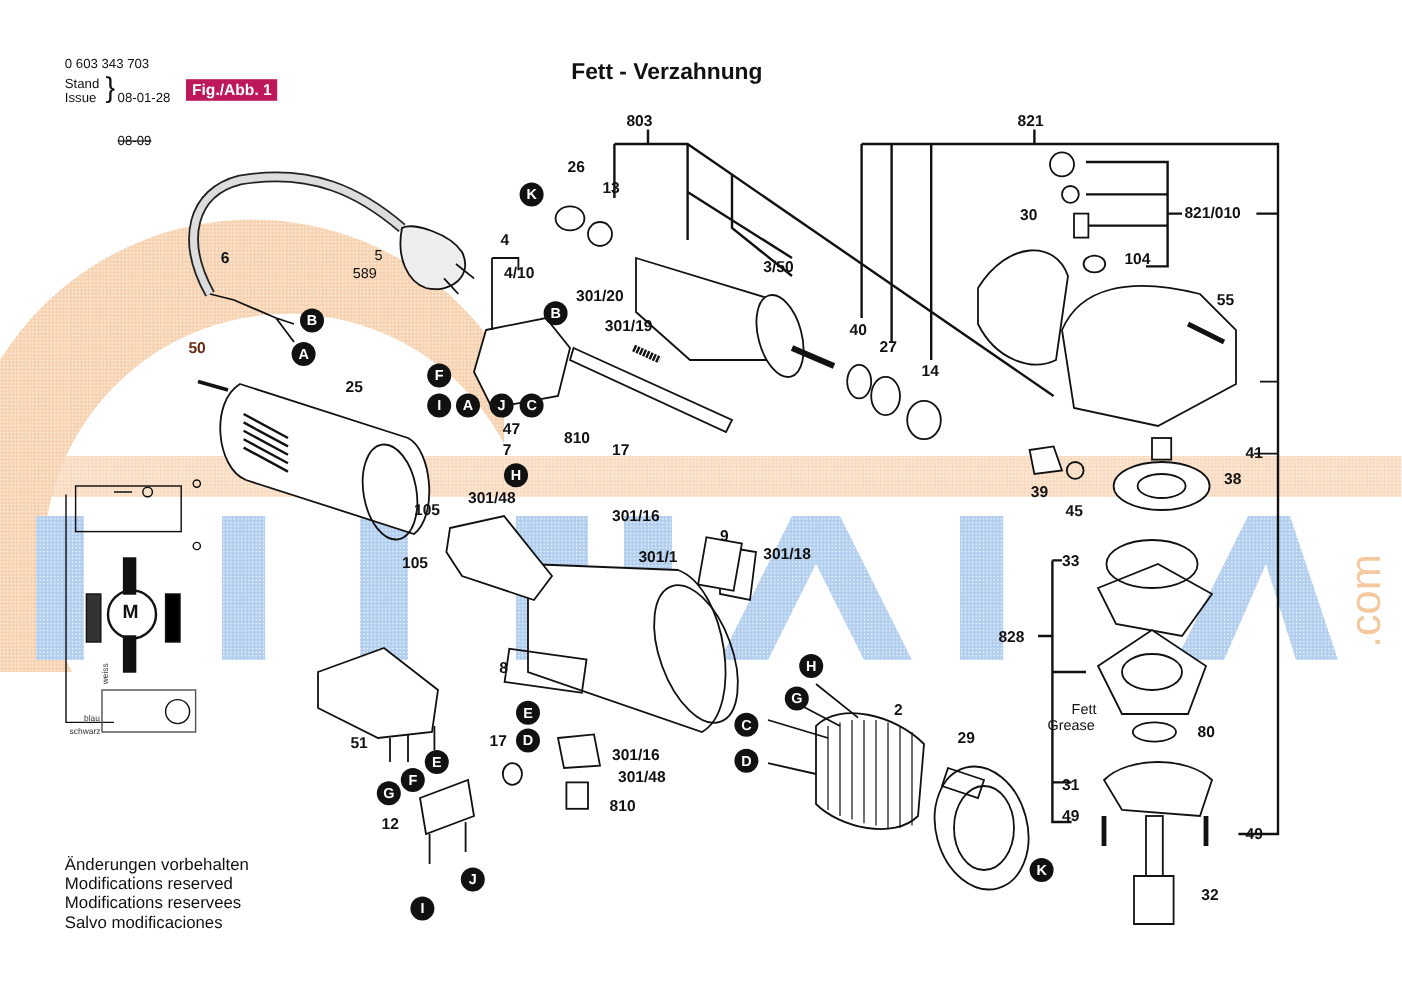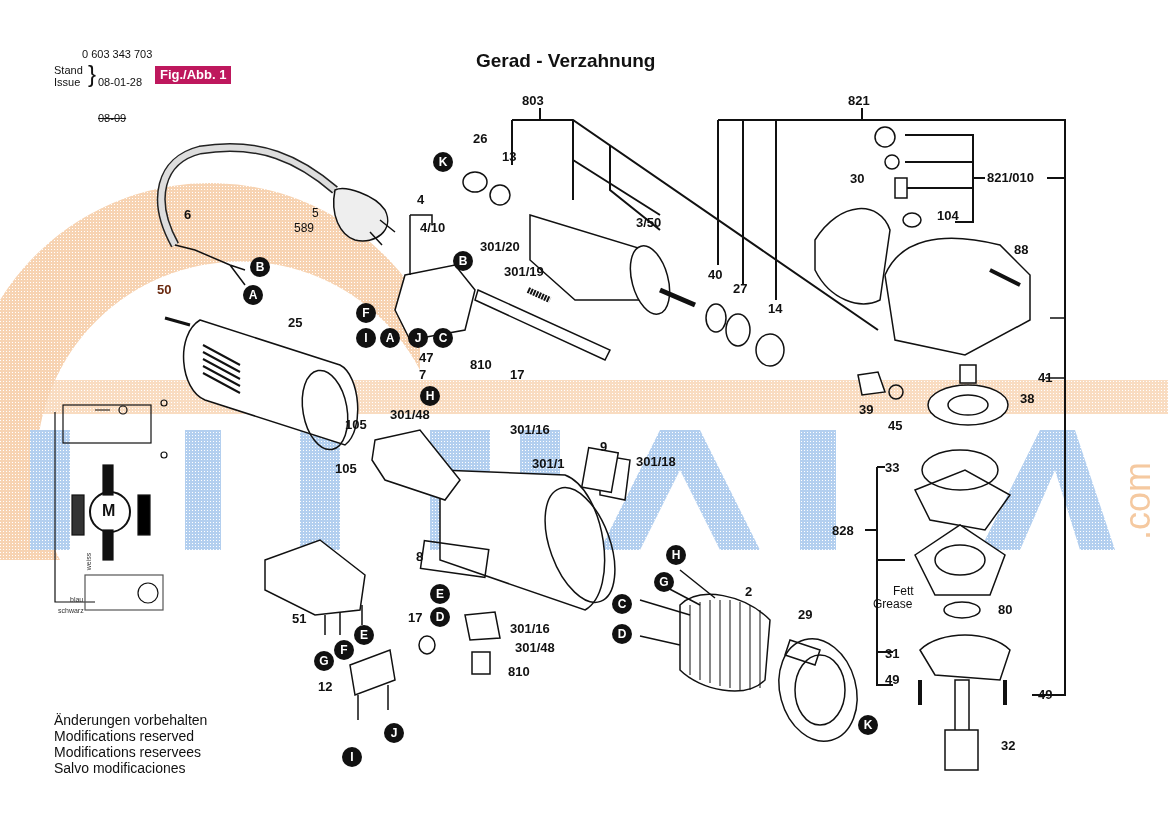--- a/index.html
+++ b/index.html
@@ -141,28 +141,28 @@
     <circle cx="110" cy="512" r="20" stroke-width="2"></circle>
     <rect x="72" y="495" width="12" height="40" fill="#333"></rect>
     <rect x="138" y="495" width="12" height="40" fill="#000"></rect>
     <rect x="103" y="465" width="10" height="30" fill="#111"></rect>
     <rect x="103" y="530" width="10" height="30" fill="#111"></rect>
     <rect x="85" y="575" width="78" height="35" stroke="#555"></rect>
     <circle cx="148" cy="593" r="10"></circle>
   </g>
 </svg>
 
-<div class="abs hdr" style="left:54px;top:48px;margin-left:28px;">0 603 343 703</div>
+<div class="abs hdr" style="left:54px;top:48px;">0 603 343 703</div>
 <div class="abs hdr" style="left:54px;top:64px;">Stand</div>
 <div class="abs hdr" style="left:98px;top:64px;text-decoration:line-through;margin-top:48px;">08-09</div>
 <div class="abs hdr" style="left:54px;top:76px;">Issue</div>
 <div class="abs hdr" style="left:98px;top:76px;">08-01-28</div>
 <div class="abs" style="left:88px;top:62px;font-size:24px;line-height:24px;">}</div>
 <div class="figbox">Fig./Abb. 1</div>
-<div class="title">Gerad - Verzahnung</div>
+<div class="title">Fett - Verzahnung</div>
 
 <div class="note">
   <div>Änderungen vorbehalten</div>
   <div>Modifications reserved</div>
   <div>Modifications reservees</div>
   <div>Salvo modificaciones</div>
 </div>
 
 <div class="abs" style="left:102px;top:502px;font-weight:bold;font-size:16px;">M</div>
 <div class="tiny" style="left:80px;top:558px;transform:rotate(-90deg);">weiss</div>
@@ -202,21 +202,21 @@
 <div class="lbl" style="left:515px;top:641px;">301/48</div>
 <div class="lbl" style="left:508px;top:665px;">810</div>
 <div class="lbl" style="left:745px;top:585px;">2</div>
 <div class="lbl" style="left:798px;top:608px;">29</div>
 <div class="lbl" style="left:708px;top:268px;">40</div>
 <div class="lbl" style="left:733px;top:282px;">27</div>
 <div class="lbl" style="left:768px;top:302px;">14</div>
 <div class="lbl" style="left:850px;top:172px;">30</div>
 <div class="lbl" style="left:987px;top:171px;">821/010</div>
 <div class="lbl" style="left:937px;top:209px;">104</div>
-<div class="lbl" style="left:1014px;top:243px;">88</div>
+<div class="lbl" style="left:1014px;top:243px;">55</div>
 <div class="lbl" style="left:1038px;top:371px;">41</div>
 <div class="lbl" style="left:859px;top:403px;">39</div>
 <div class="lbl" style="left:888px;top:419px;">45</div>
 <div class="lbl" style="left:1020px;top:392px;">38</div>
 <div class="lbl" style="left:885px;top:461px;">33</div>
 <div class="lbl" style="left:832px;top:524px;">828</div>
 <div class="lbl sm" style="left:893px;top:584px;">Fett</div>
 <div class="lbl sm" style="left:873px;top:597px;">Grease</div>
 <div class="lbl" style="left:998px;top:603px;">80</div>
 <div class="lbl" style="left:885px;top:647px;">31</div>

